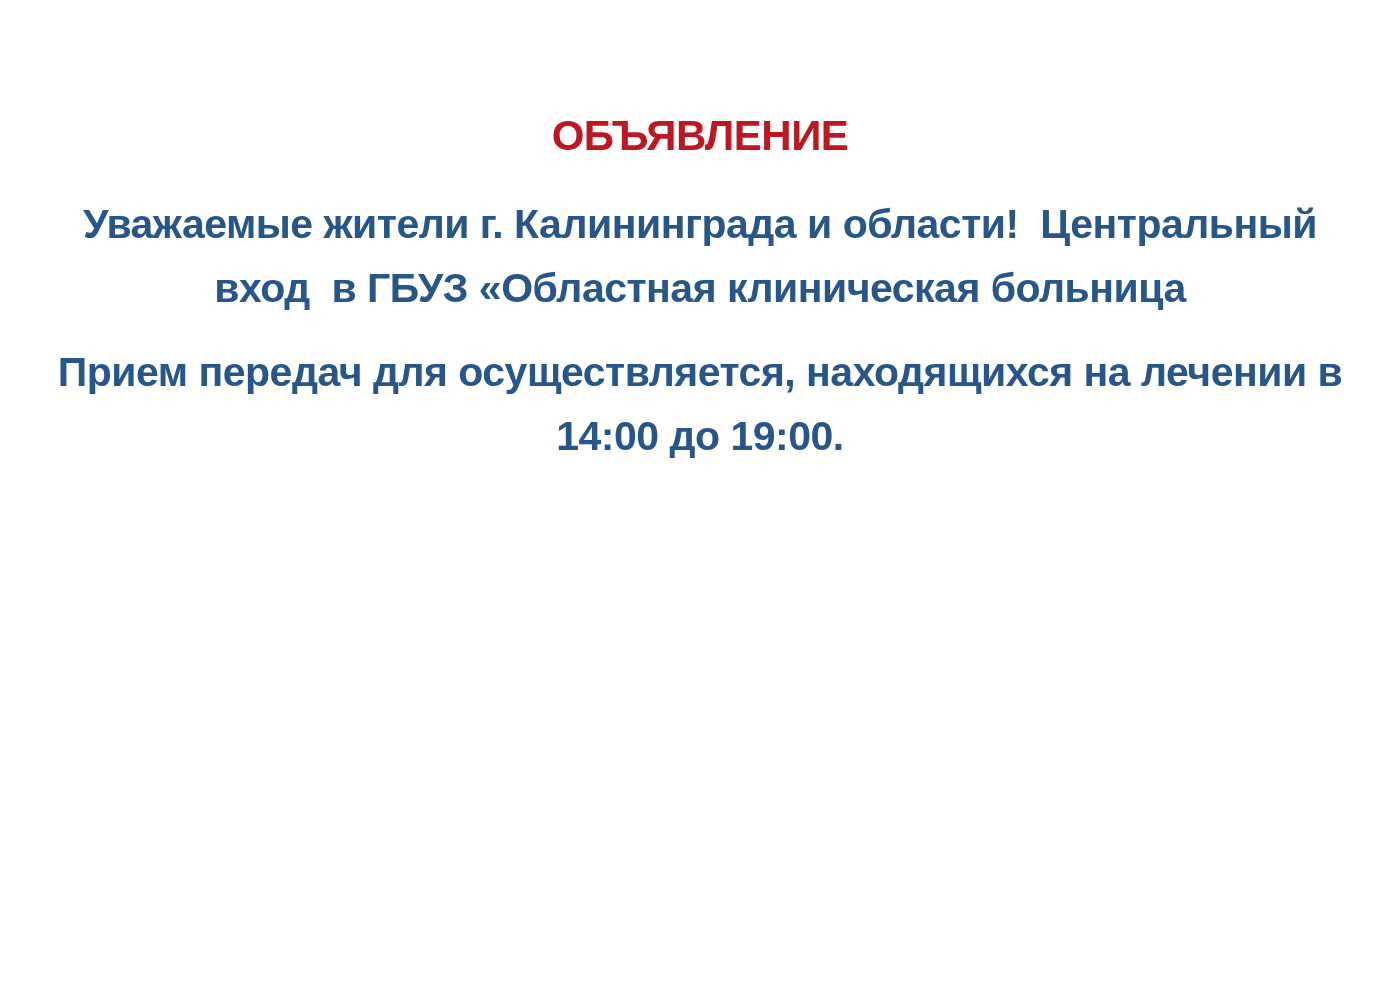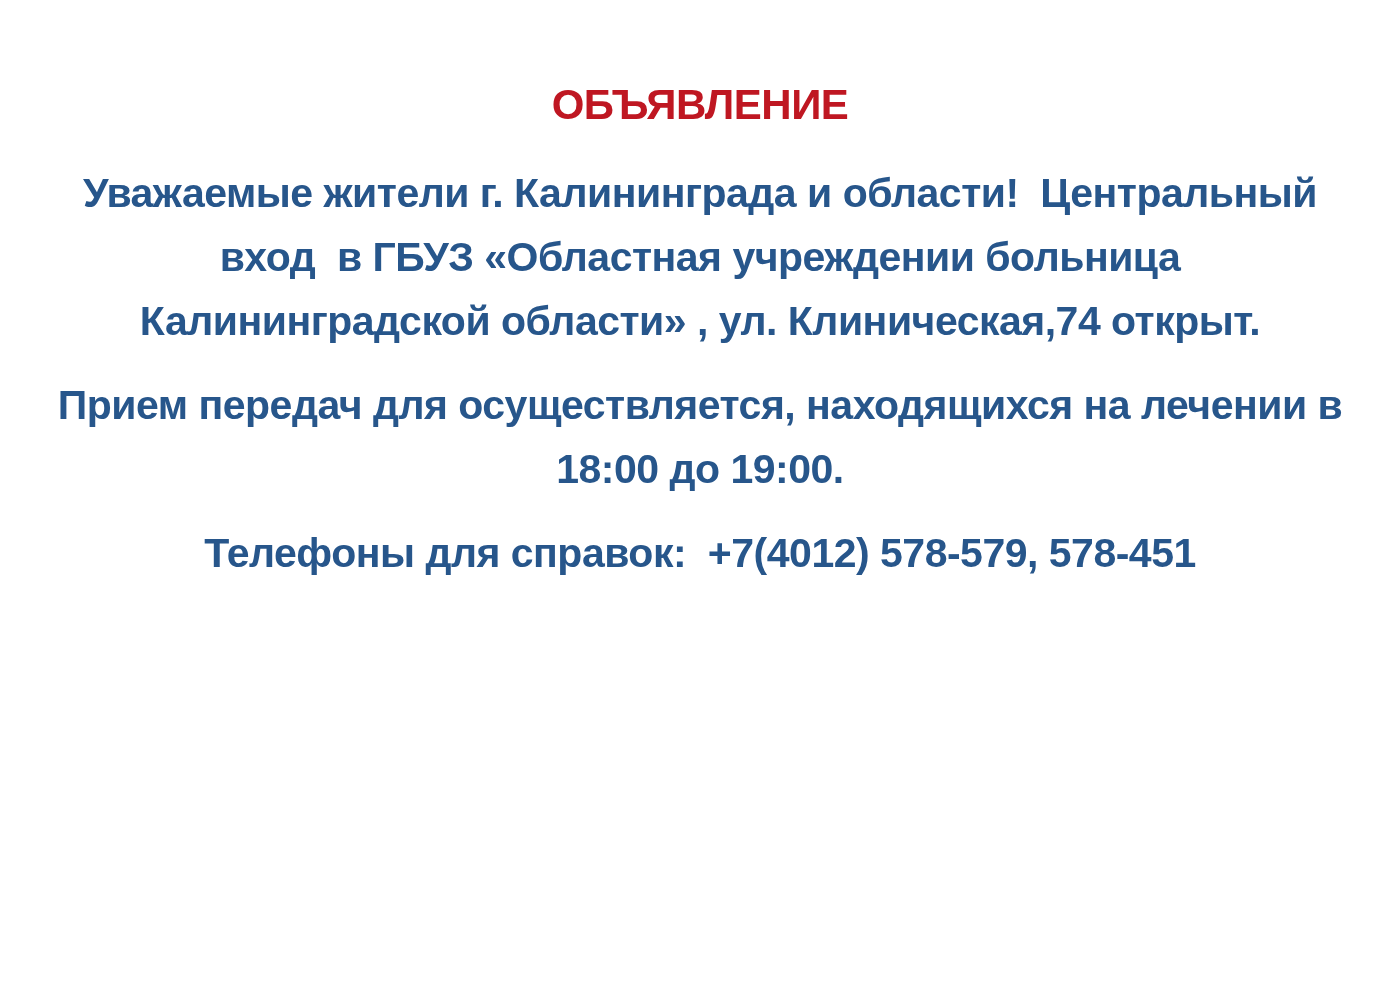--- a/index.html
+++ b/index.html
@@ -10,21 +10,21 @@
   .page {
     position: relative;
     width: 1400px;
     height: 990px;
     margin: 0 auto;
     background: var(--page-bg, #ffffff);
     overflow: hidden;
     font-family: "Liberation Sans", "DejaVu Sans", sans-serif;
   }
   .content {
-    padding-top: 73px;
+    padding-top: 104px;
     text-align: center;
   }
   .title {
     margin: 0 0 24px 0;
     font-size: 42px;
     font-weight: bold;
     line-height: 64px;
     letter-spacing: -0.5px;
     color: var(--title-color, #bf1722);
   }
@@ -47,27 +47,23 @@
 </head>
 <body>
 
 <div class="page">
   <div class="content">
 
     <h1 class="title">ОБЪЯВЛЕНИЕ</h1>
 
     <p class="para">
       <span class="line">Уважаемые жители г. Калининграда и области!  Центральный</span>
-      <span class="line">вход  в ГБУЗ «Областная учреждении больница</span>
-      <span class="line">Калининградской области» , ул. Клиническая,74 открыт.</span>
+      <span class="line">вход  в ГБУЗ «Областная клиническая больница</span>
     </p>
 
     <p class="para">
       <span class="line">Прием передач для осуществляется, находящихся на лечении в</span>
-      <span class="line">18:00 до 19:00.</span>
+      <span class="line">14:00 до 19:00.</span>
     </p>
 
-    <p class="para">
-      <span class="line">Телефоны для справок:  +7(4012) 578-579, 578-451</span>
-    </p>
 
   </div>
 </div>
 
 </body></html>

